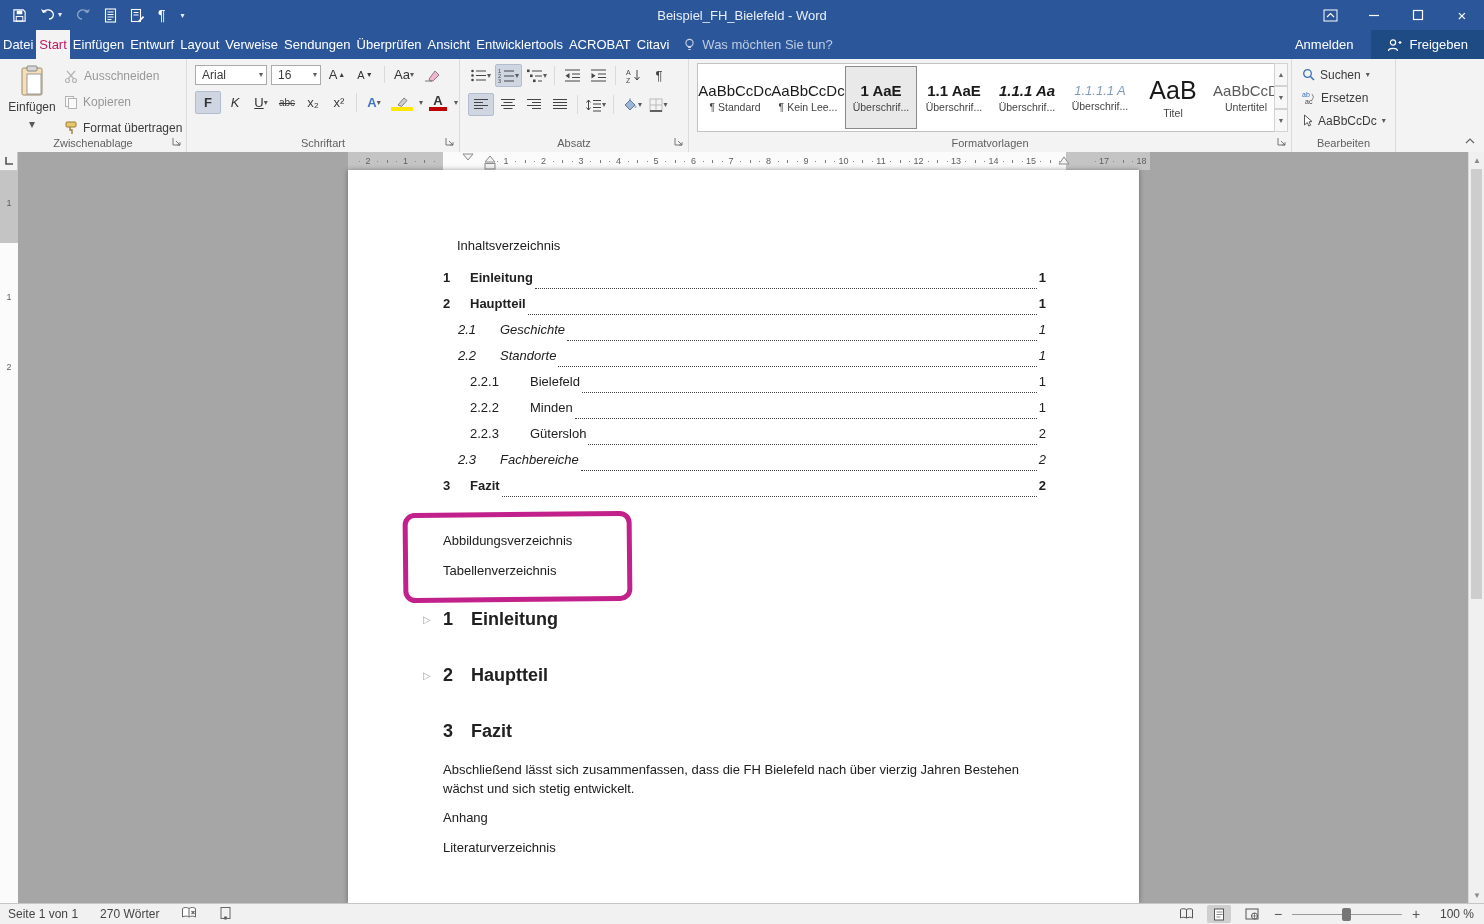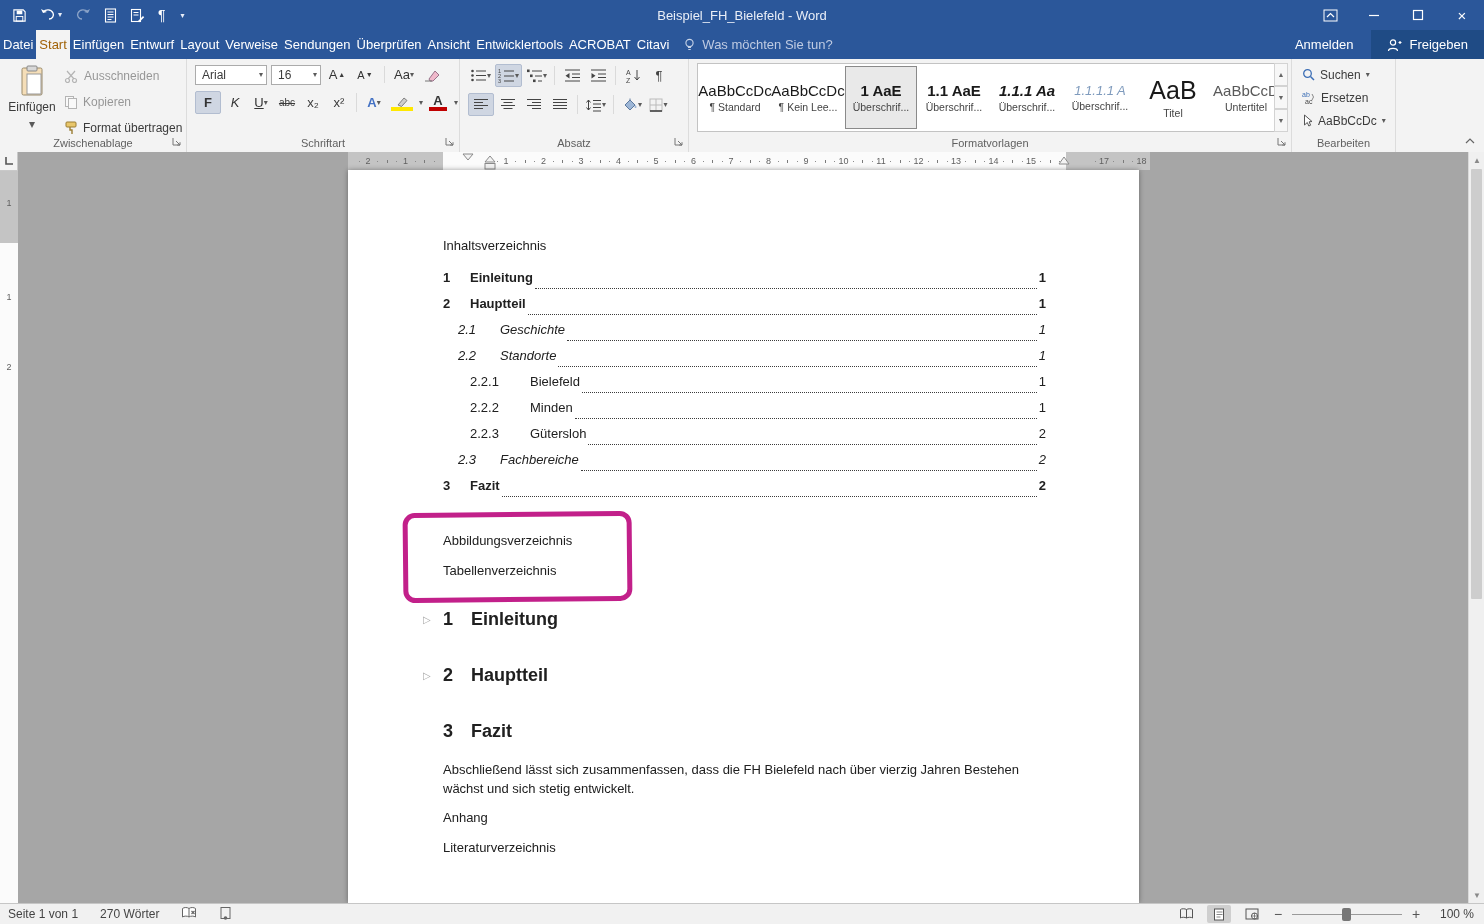--- a/index.html
+++ b/index.html
@@ -15,21 +15,21 @@
   .qcaret{font-size:8px;color:#e8eef8;margin-left:2px}
   .disabledq{opacity:.45}
   #wtitle{position:absolute;left:0;right:0;text-align:center;font-size:13px;color:#e9eef7;pointer-events:none}
   #wincontrols{margin-left:auto;display:flex;align-items:stretch;height:30px}
   .wbtn{width:44px;display:flex;align-items:center;justify-content:center;color:#fff;font-size:13px}
   .wbtn svg{display:block}
   
   #tabrow{position:absolute;left:0;top:30px;width:1484px;height:29px;background:#2b579a;
           display:flex;align-items:stretch;color:#fff;font-size:13px}
   .tab{display:flex;align-items:center;padding:0 3px;cursor:default;white-space:nowrap}
-  .tab.active{background:#f3f3f3;color:#a16207}
+  .tab.active{background:#f3f3f3;color:#be185d}
   #tellme{display:flex;align-items:center;gap:7px;padding:0 12px;color:#bfcbe2}
   #signin{margin-left:auto;display:flex;align-items:center;padding:0 18px}
   #share{display:flex;align-items:center;gap:7px;padding:0 16px;background:#1f4b85}
   
   #ribbon{position:absolute;left:0;top:59px;width:1484px;height:93px;background:#f3f3f3;
           border-bottom:1px solid #d0cfcf;display:flex;font-size:12px;color:#3b3b3b}
   .group{position:relative;height:100%;border-right:1px solid #dcdcdc;box-sizing:border-box;flex:none}
   .glabel{position:absolute;bottom:3px;left:0;right:0;text-align:center;font-size:11px;color:#5f5f5f}
   .launcher{position:absolute;bottom:4px;right:3px;width:12px;height:12px}
   .caret{font-size:8px;color:#5a5a5a}
@@ -87,21 +87,21 @@
   .vnum{position:absolute;left:0;width:18px;text-align:center;font-size:9px;color:#606060}
   #scrollbar{position:absolute;right:0;top:0;width:16px;height:751px;background:#f0f0f0;border-left:1px solid #dadada;box-sizing:border-box}
   #sbUp,#sbDown{position:absolute;left:0;width:16px;height:16px;display:flex;align-items:center;justify-content:center;
                 color:#8a8a8a;font-size:8px}
   #sbUp{top:0}#sbDown{bottom:0}
   #sbThumb{position:absolute;left:2px;top:17px;width:11px;height:430px;background:#cdcdcd;border-radius:1px}
   
   #page{position:absolute;left:348px;top:18px;width:791px;height:733px;background:#fff;
         box-shadow:0 0 5px rgba(0,0,0,.38);color:#202020}
   #page .abs{position:absolute}
-  #tocTitle{left:95px;top:68px;font-size:13px}
+  #tocTitle{left:109px;top:68px;font-size:13px}
   #tocList{left:95px;top:94px;width:603px}
   .toc-row{display:flex;align-items:center;height:26px;font-size:13px}
   .toc-row .dots{flex:1;margin:10px 2px 0;height:12px;border-bottom:1.6px dotted #3c3c3c}
   .toc-row .tnum{flex:none}
   .toc-row .tpage{flex:none}
   .toc-row.lvl1{font-weight:bold}
   .toc-row.lvl1 .tnum{width:27px}
   .toc-row.lvl2{font-style:italic}
   .toc-row.lvl2 .tnum{margin-left:15px;width:42px}
   .toc-row.lvl3 .tnum{margin-left:27px;width:60px}

